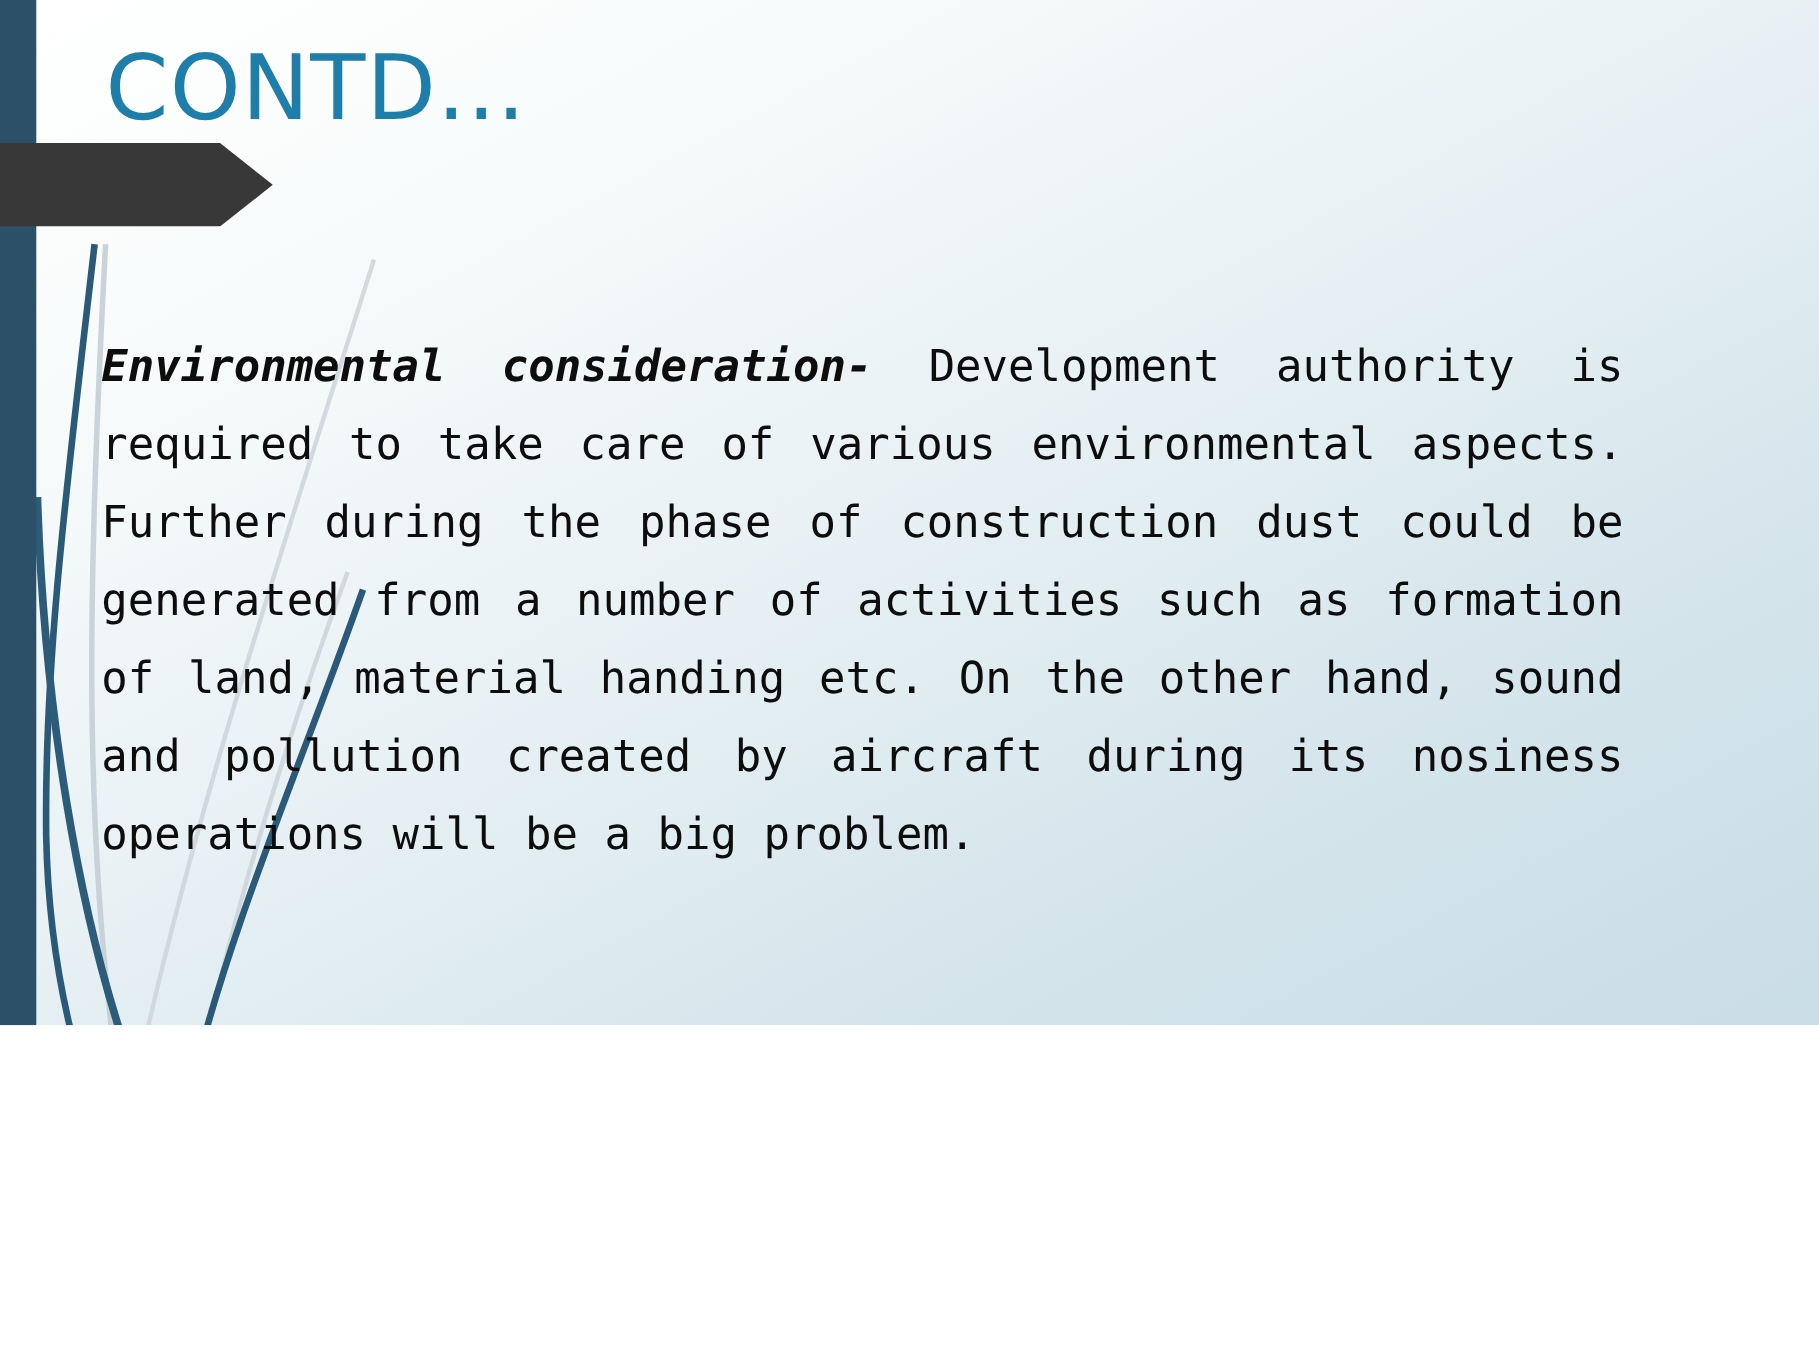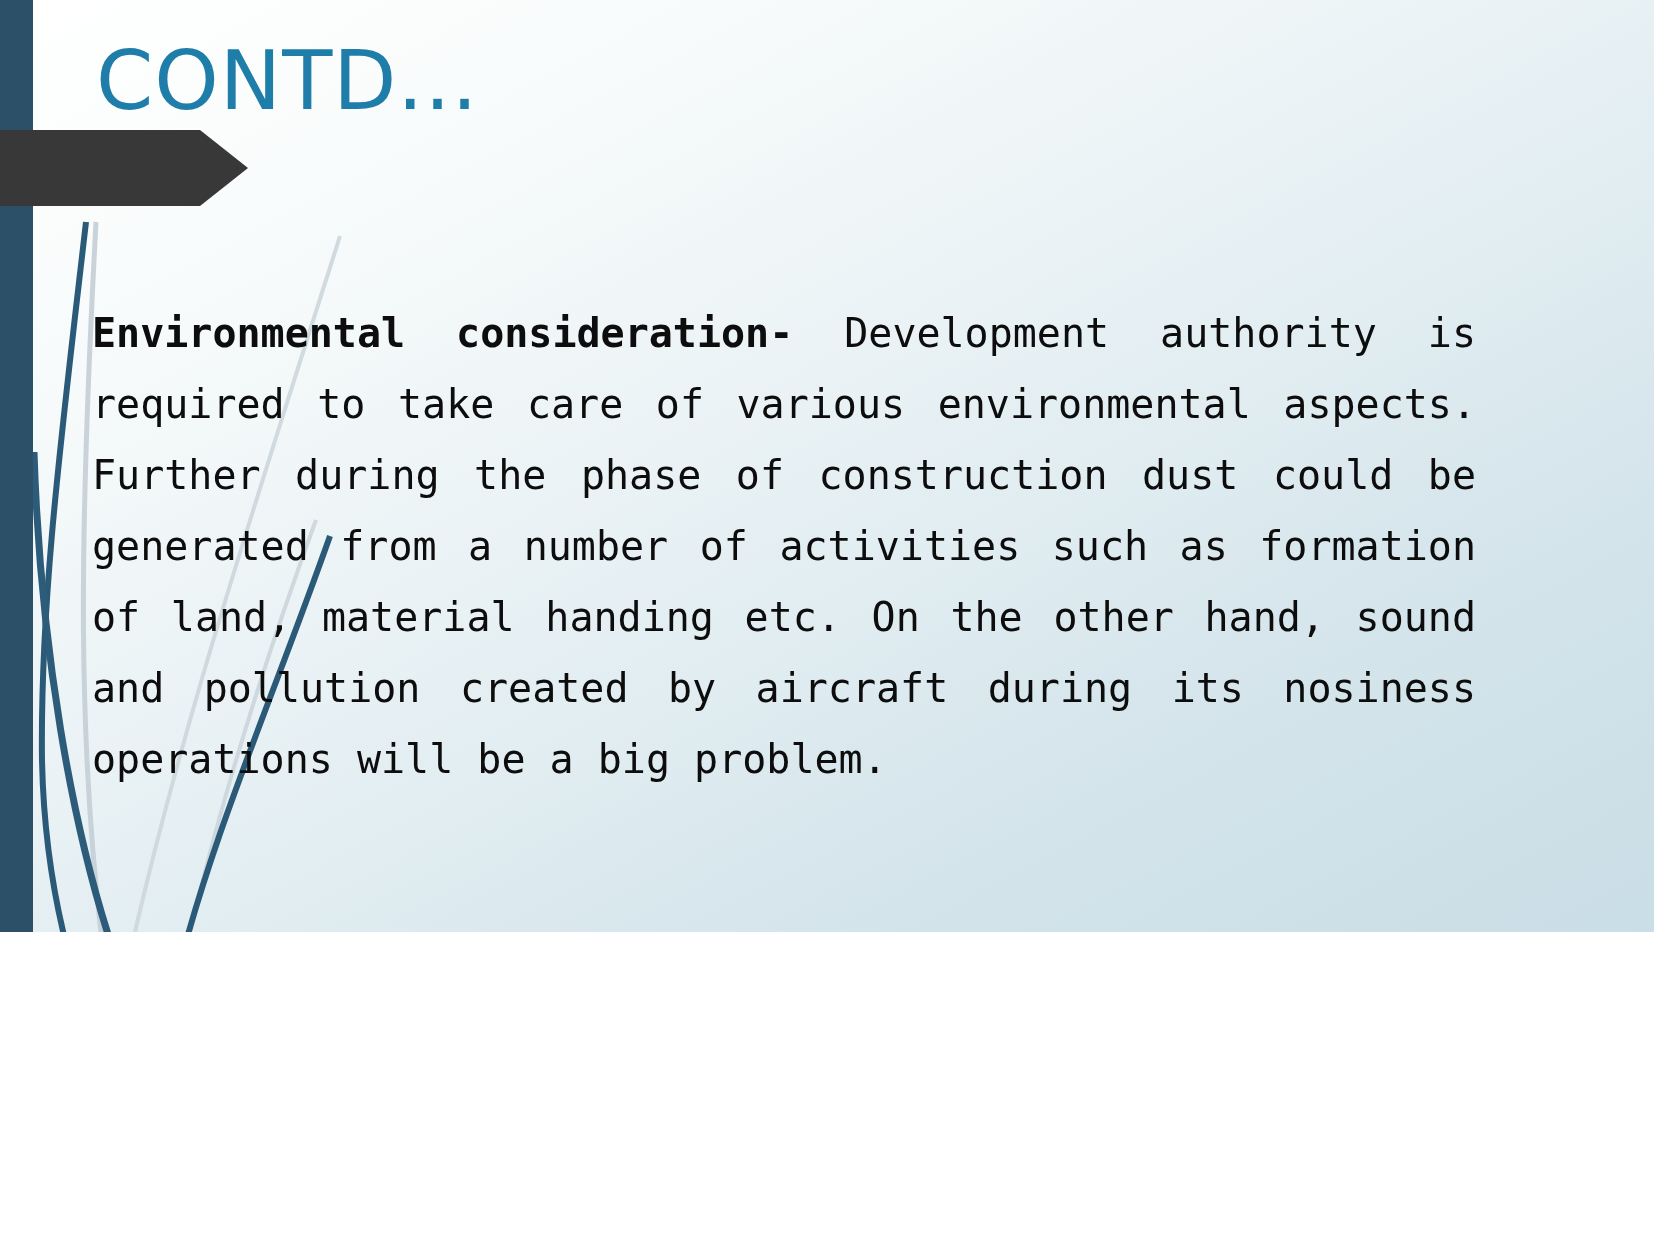--- a/index.html
+++ b/index.html
@@ -82,20 +82,21 @@
     text-justify: inter-word;
     font-size: 40px;
     line-height: 71px;
     color: #0d0d0d;
     font-family: "DejaVu Sans Mono", "Liberation Mono", monospace;
     font-weight: 400;
     letter-spacing: 0px;
   }
   .lead-in {
     font-weight: bold;
+    font-style: italic;
   }
 </style>
 </head>
 <body>
 
 <div id="slide">
 
   <svg class="reeds" viewBox="0 0 1654 1241" preserveAspectRatio="none">
 
     <path d="M 96 222 C 80 520 74 760 110 1000 C 140 1180 180 1241 210 1241" fill="none" stroke="#c6d1d7" stroke-width="5" opacity="0.95"></path>

